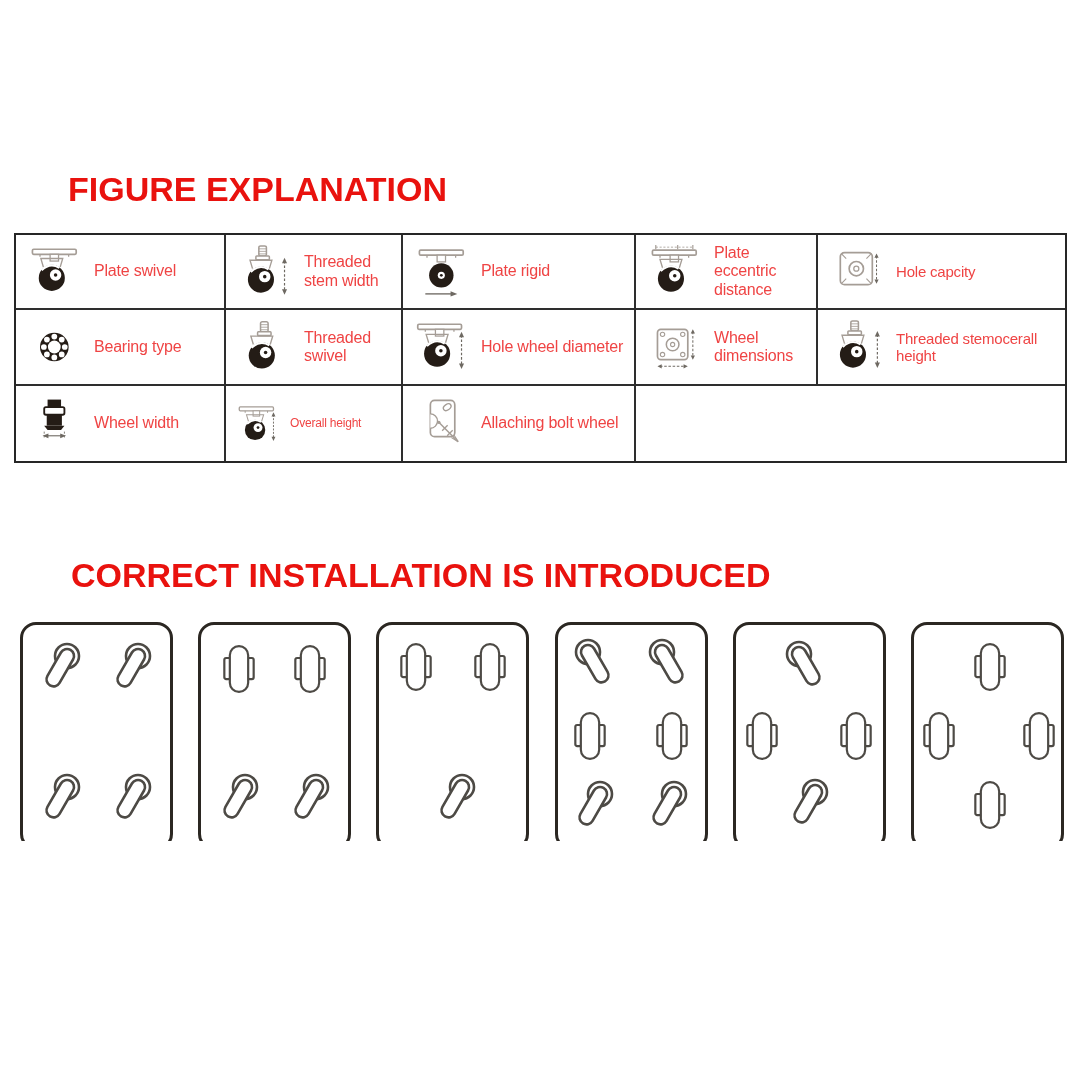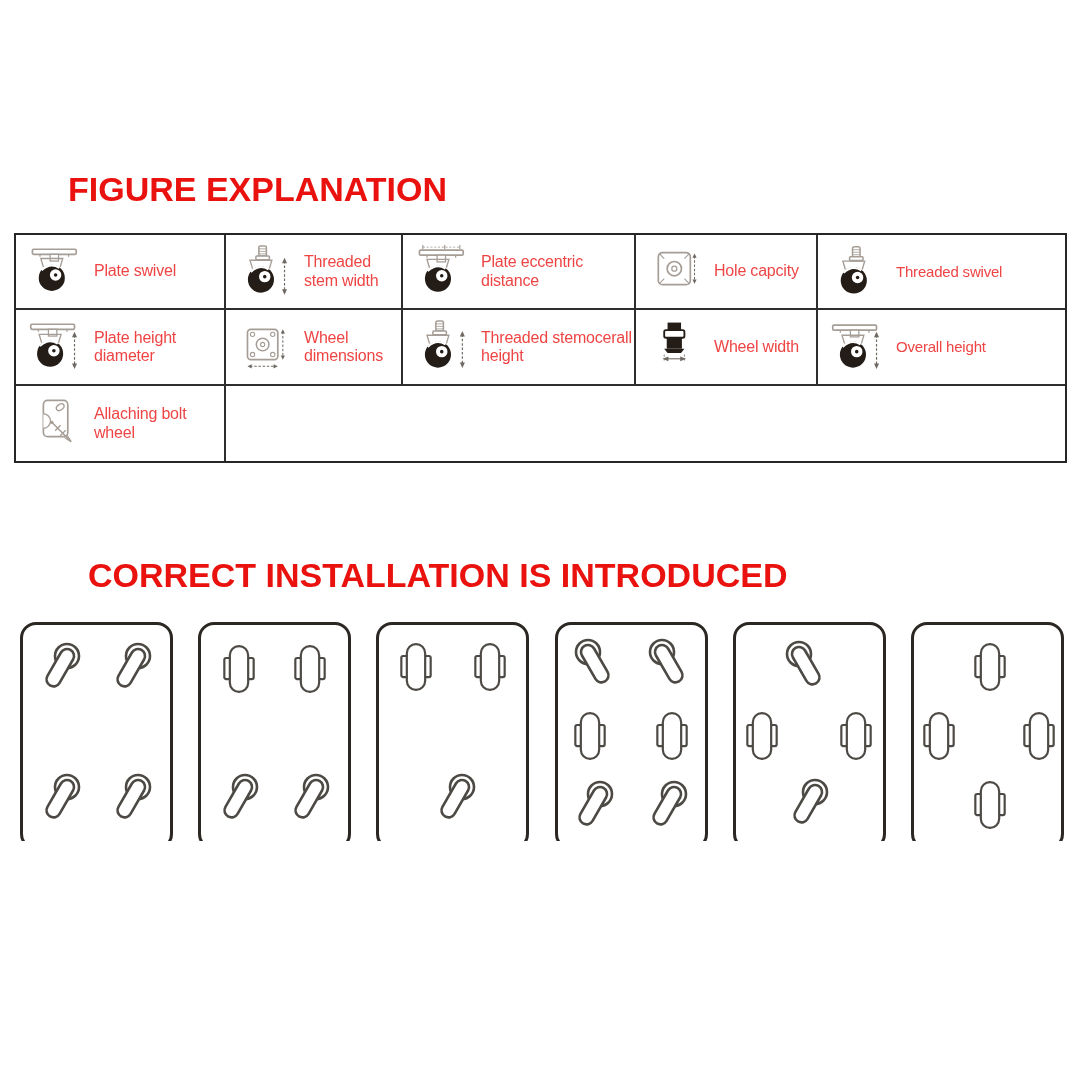--- a/index.html
+++ b/index.html
@@ -2,21 +2,21 @@
 <html><head>
 <meta charset="utf-8">
 <style>
   html,body{margin:0;padding:0;background:#ffffff;}
   #canvas{position:relative;width:1080px;height:841px;background:#ffffff;overflow:hidden;
           font-family:"Liberation Sans", sans-serif;}
 
   .heading{position:absolute;font-weight:700;font-size:34px;letter-spacing:0;color:#e9120e;
            white-space:nowrap;}
   #fig-heading{left:68px;top:170px;}
-  #install-heading{left:88px;top:556px;}
+  #install-heading{left:71px;top:556px;}
 
   
   #fig-table{position:absolute;left:14px;top:233px;display:grid;
              grid-template-columns:210px 177px 233px 182px 247px;
              grid-template-rows:75px 76px 75px;
              border:2.5px solid #262626;background:#fff;}
   .cell{box-sizing:border-box;border-right:2px solid #2e2e2e;border-bottom:2px solid #2e2e2e;
         display:flex;align-items:center;gap:6px;padding:2px 2px 2px 8px;overflow:hidden;}
   .cell:nth-child(5n){border-right:none;}
   .cell:nth-child(n+11){border-bottom:none;}
@@ -216,41 +216,53 @@
         <div class="celllabel">Plate swivel</div>
       </div>
       <div class="cell">
         <svg class="cellicon">
           <use href="#i-threaded-stem-wheel"></use>
         </svg>
         <div class="celllabel">Threaded stem width</div>
       </div>
       <div class="cell">
         <svg class="cellicon">
+          <use href="#i-plate-rigid"></use>
+        </svg>
+        <div class="celllabel">Plate rigid</div>
+      </div>
+      <div class="cell">
+        <svg class="cellicon">
           <use href="#i-plate-eccentric-distance"></use>
         </svg>
         <div class="celllabel">Plate eccentric distance</div>
       </div>
       <div class="cell">
         <svg class="cellicon">
           <use href="#i-hole-distance"></use>
         </svg>
         <div class="celllabel">Hole capcity</div>
       </div>
       <div class="cell">
         <svg class="cellicon">
+          <use href="#i-bearing-type"></use>
+        </svg>
+        <div class="celllabel">Bearing type</div>
+      </div>
+      <div class="cell">
+        <svg class="cellicon">
           <use href="#i-threaded-swivel"></use>
         </svg>
         <div class="celllabel">Threaded swivel</div>
       </div>
       <div class="cell">
         <svg class="cellicon">
           <use href="#i-plate-wheel-diameter"></use>
         </svg>
-        <div class="celllabel">Plate height diameter</div>
+        <div class="celllabel">Hole wheel diameter</div>
       </div>
       <div class="cell">
         <svg class="cellicon">
           <use href="#i-plate-dimensions"></use>
         </svg>
         <div class="celllabel">Wheel dimensions</div>
       </div>
       <div class="cell">
         <svg class="cellicon">
           <use href="#i-threaded-stem-overall-height"></use>

